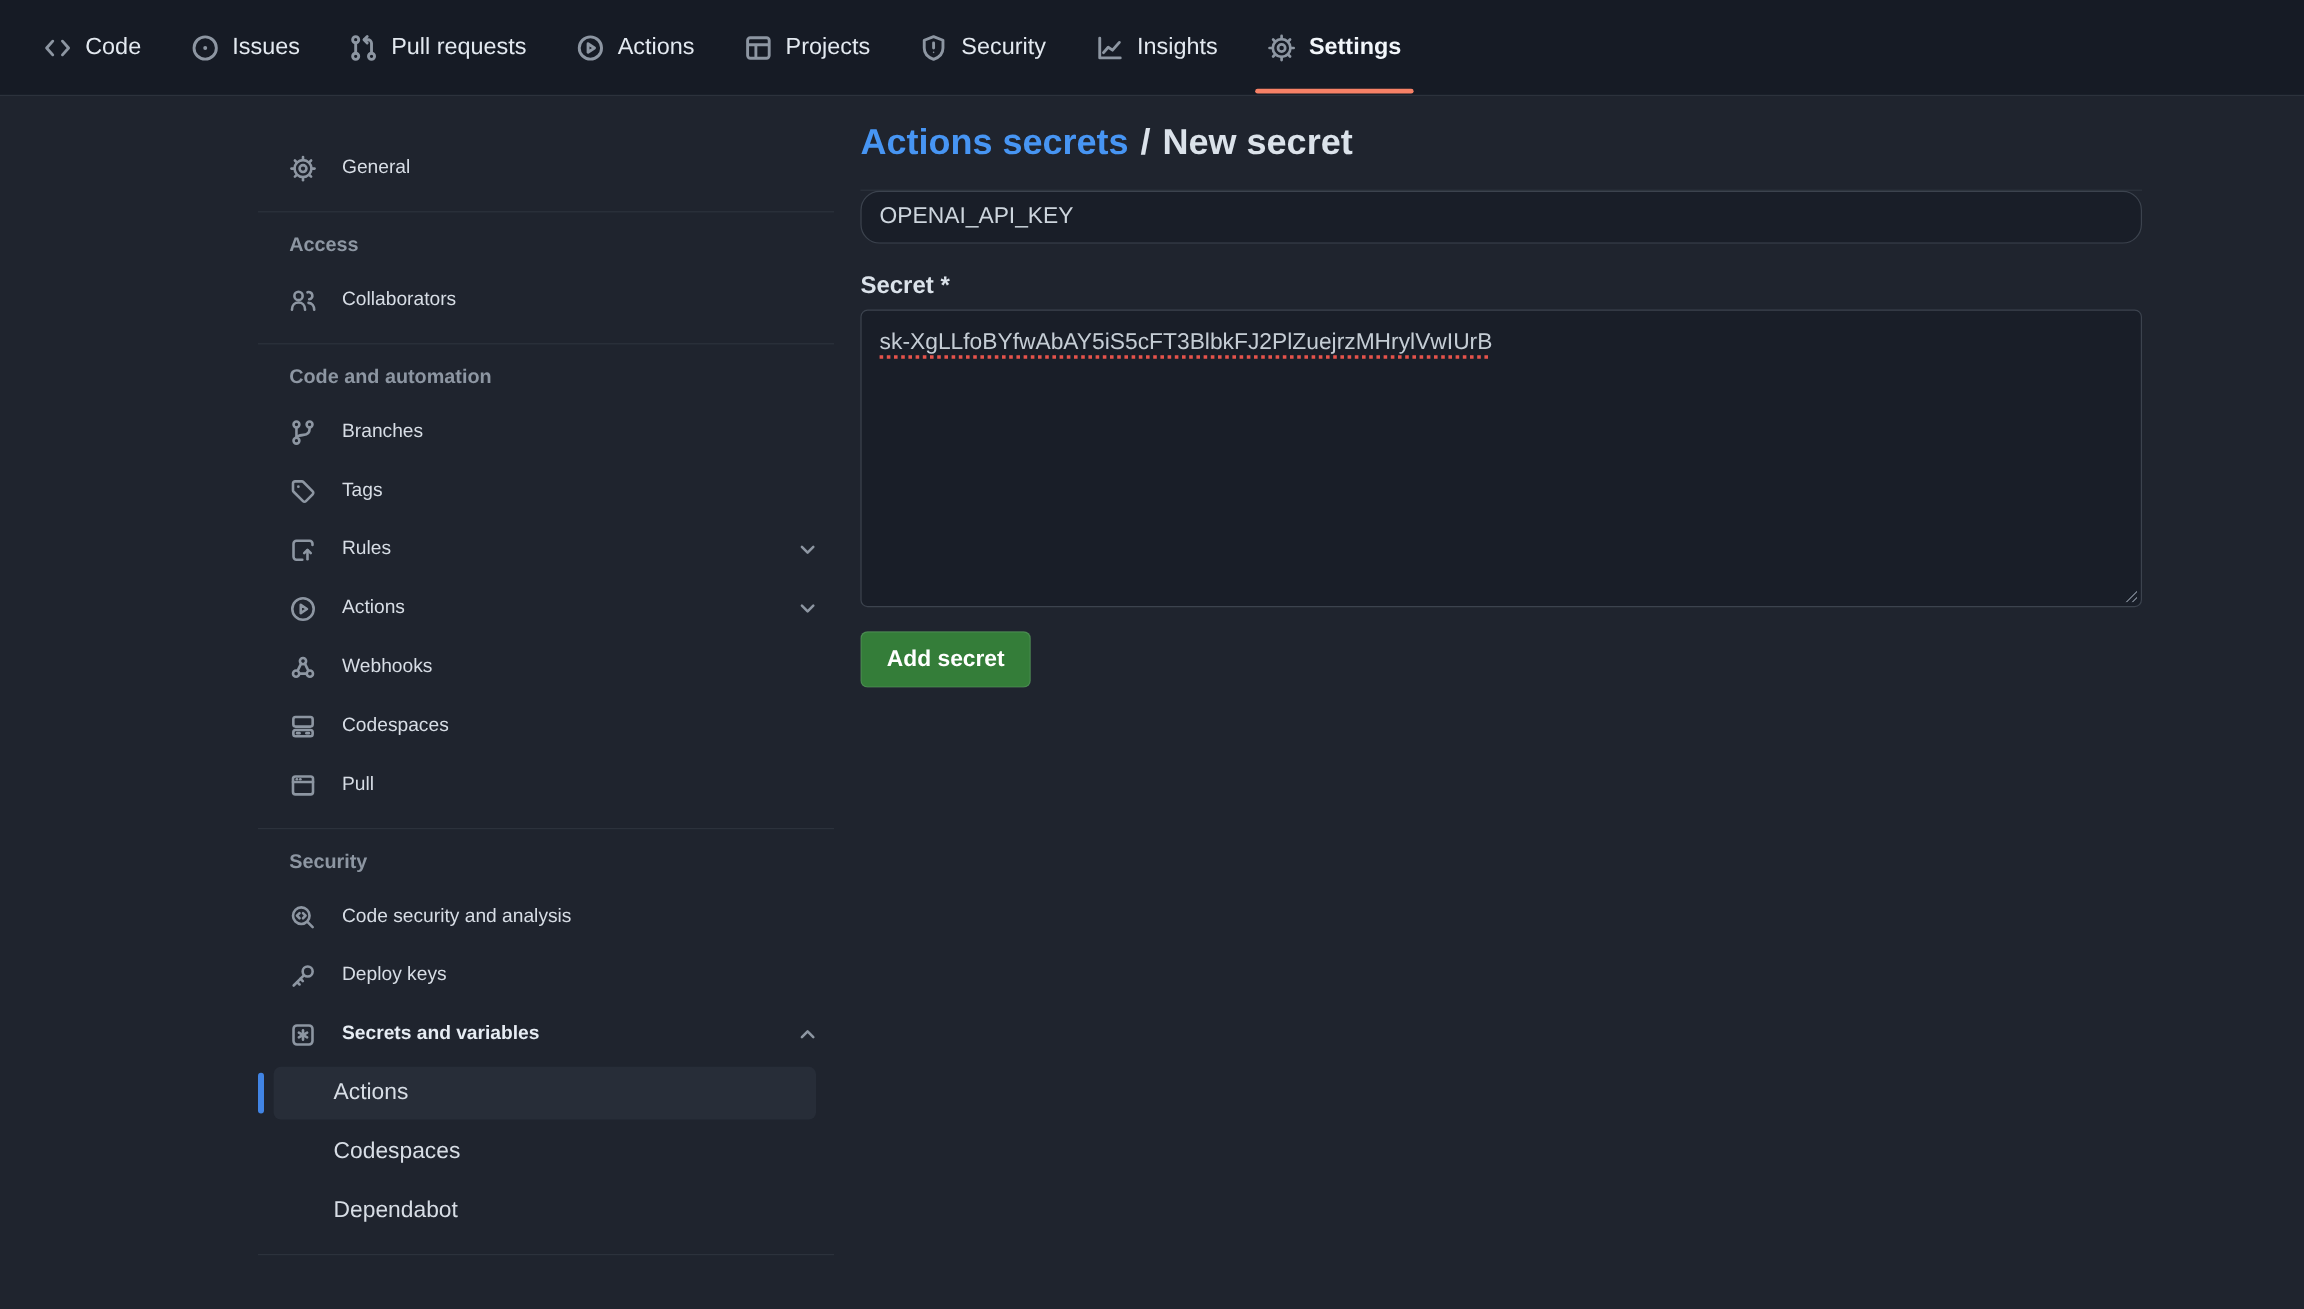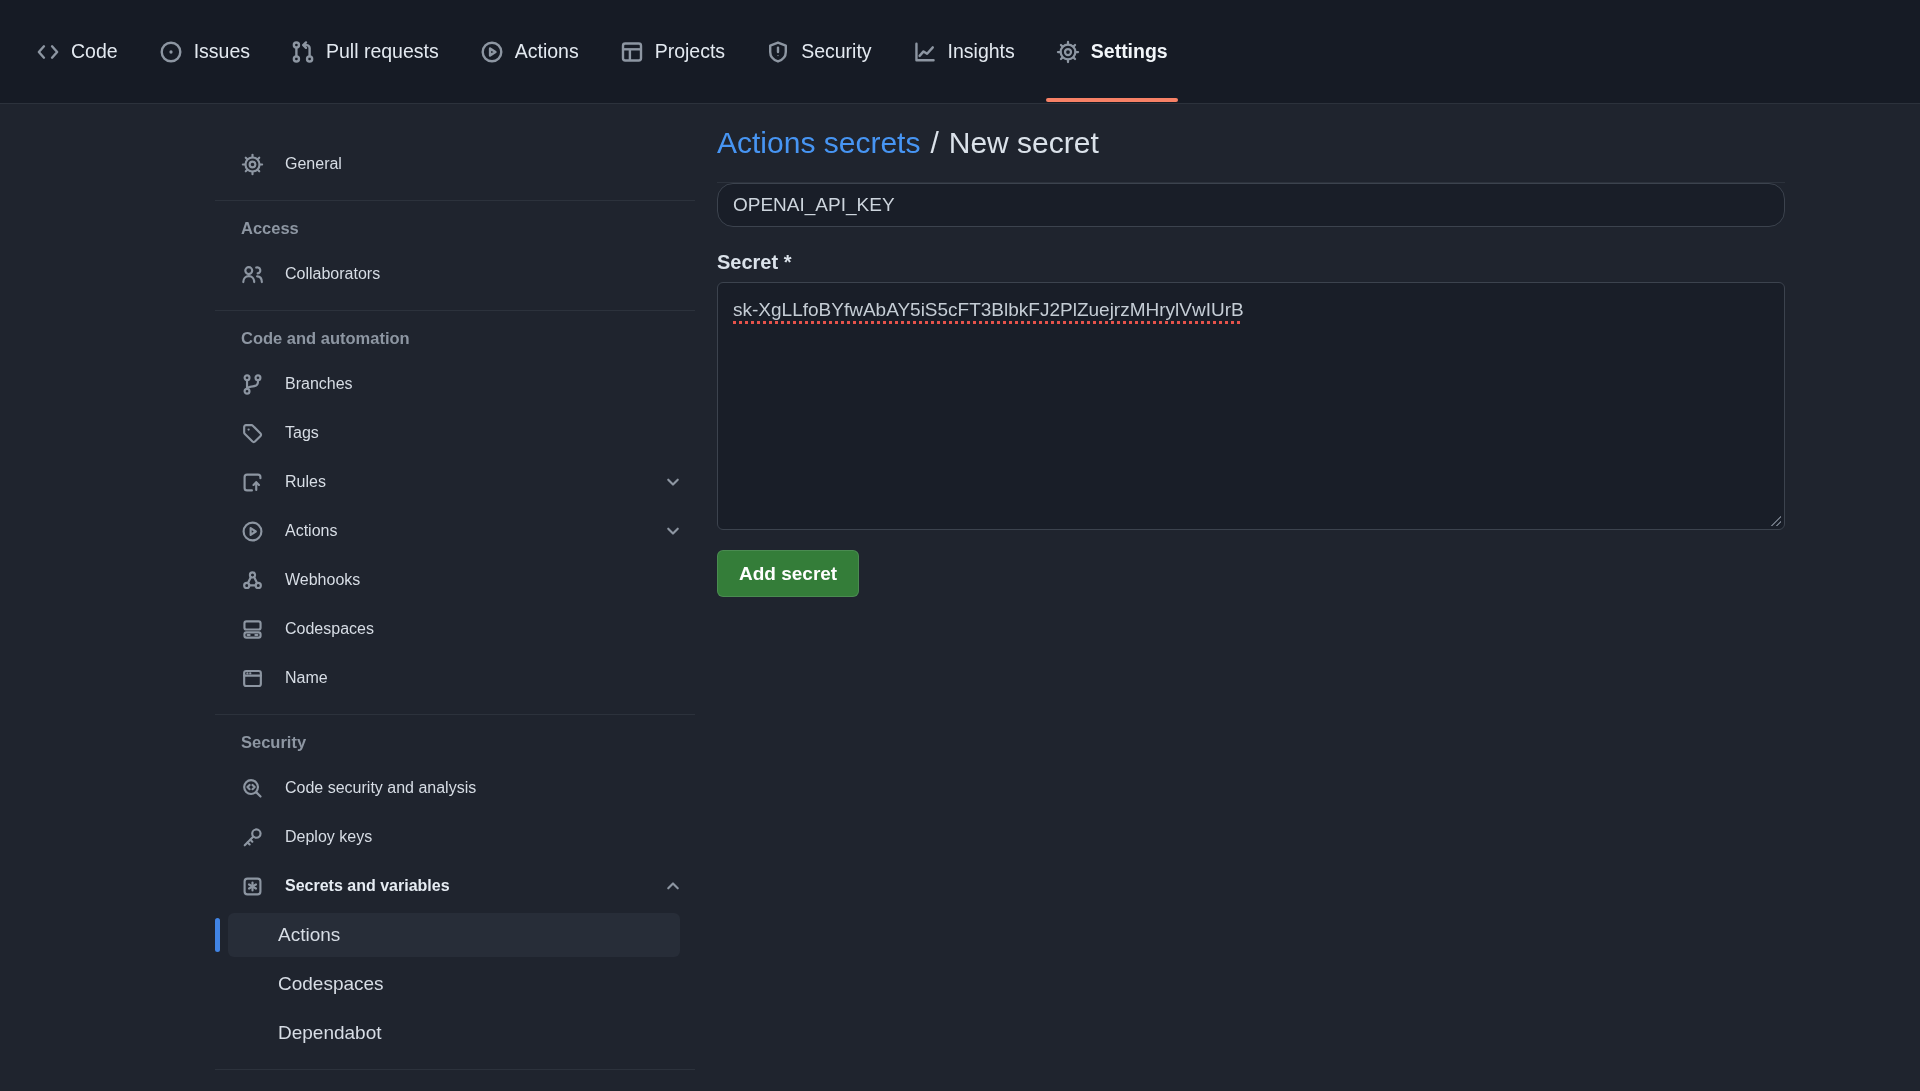--- a/index.html
+++ b/index.html
@@ -6,21 +6,21 @@
   html, body { width: 1920px; height: 1091px; overflow: hidden; }
   body {
     font-family: "Liberation Sans", sans-serif;
     background: #1f242e;
     color: #e2e8ef;
     -webkit-font-smoothing: antialiased;
   }
 
   
   .topnav {
-    height: 104px;
+    height: 80px;
     background: #161b25;
     border-bottom: 1px solid #2c323c;
     display: flex;
     align-items: stretch;
     padding-left: 24px;
     gap: 17px;
   }
   .tab {
     position: relative;
     display: flex;
@@ -94,21 +94,21 @@
     width: 5px;
     height: 34px;
     border-radius: 3px;
     background: #4184e4;
   }
 
   
   .content { width: 1068px; margin-left: 22px; padding-top: 22px; }
   .page-head {
     font-size: 30px;
-    font-weight: 400;
+    font-weight: 700;
     padding-bottom: 22px;
     border-bottom: 1px solid #2c323c;
     color: #dbe2ea;
   }
   .page-head a { color: #4795f3; text-decoration: none; cursor: pointer; }
   .page-head .sep { margin: 0 10px; color: #dbe2ea; }
 
   .field-label {
     display: block;
     font-size: 20px;
@@ -395,21 +395,21 @@
 
     <a class="side-row">
       <span class="side-icon">
         <svg width="23" height="23" viewBox="0 0 16 16" fill="none" stroke="currentColor" stroke-width="1.5" stroke-linecap="round">
           <rect x="2.2" y="2.8" width="11.6" height="10.4" rx="1.4"></rect>
           <line x1="2.2" y1="6" x2="13.8" y2="6"></line>
           <line x1="4.4" y1="4.4" x2="4.5" y2="4.4"></line>
             <line x1="6.4" y1="4.4" x2="6.5" y2="4.4"></line>
         </svg>
       </span>
-      <span>Name</span>
+      <span>Pull</span>
     </a>
 
     <hr class="side-divider">
     <div class="side-header">Security</div>
 
     <a class="side-row">
       <span class="side-icon">
         <svg width="23" height="23" viewBox="0 0 16 16" fill="none" stroke="currentColor" stroke-width="1.5" stroke-linecap="round" stroke-linejoin="round">
           <circle cx="7" cy="7" r="4.8"></circle>
             <line x1="10.7" y1="10.7" x2="13.6" y2="13.6"></line>

